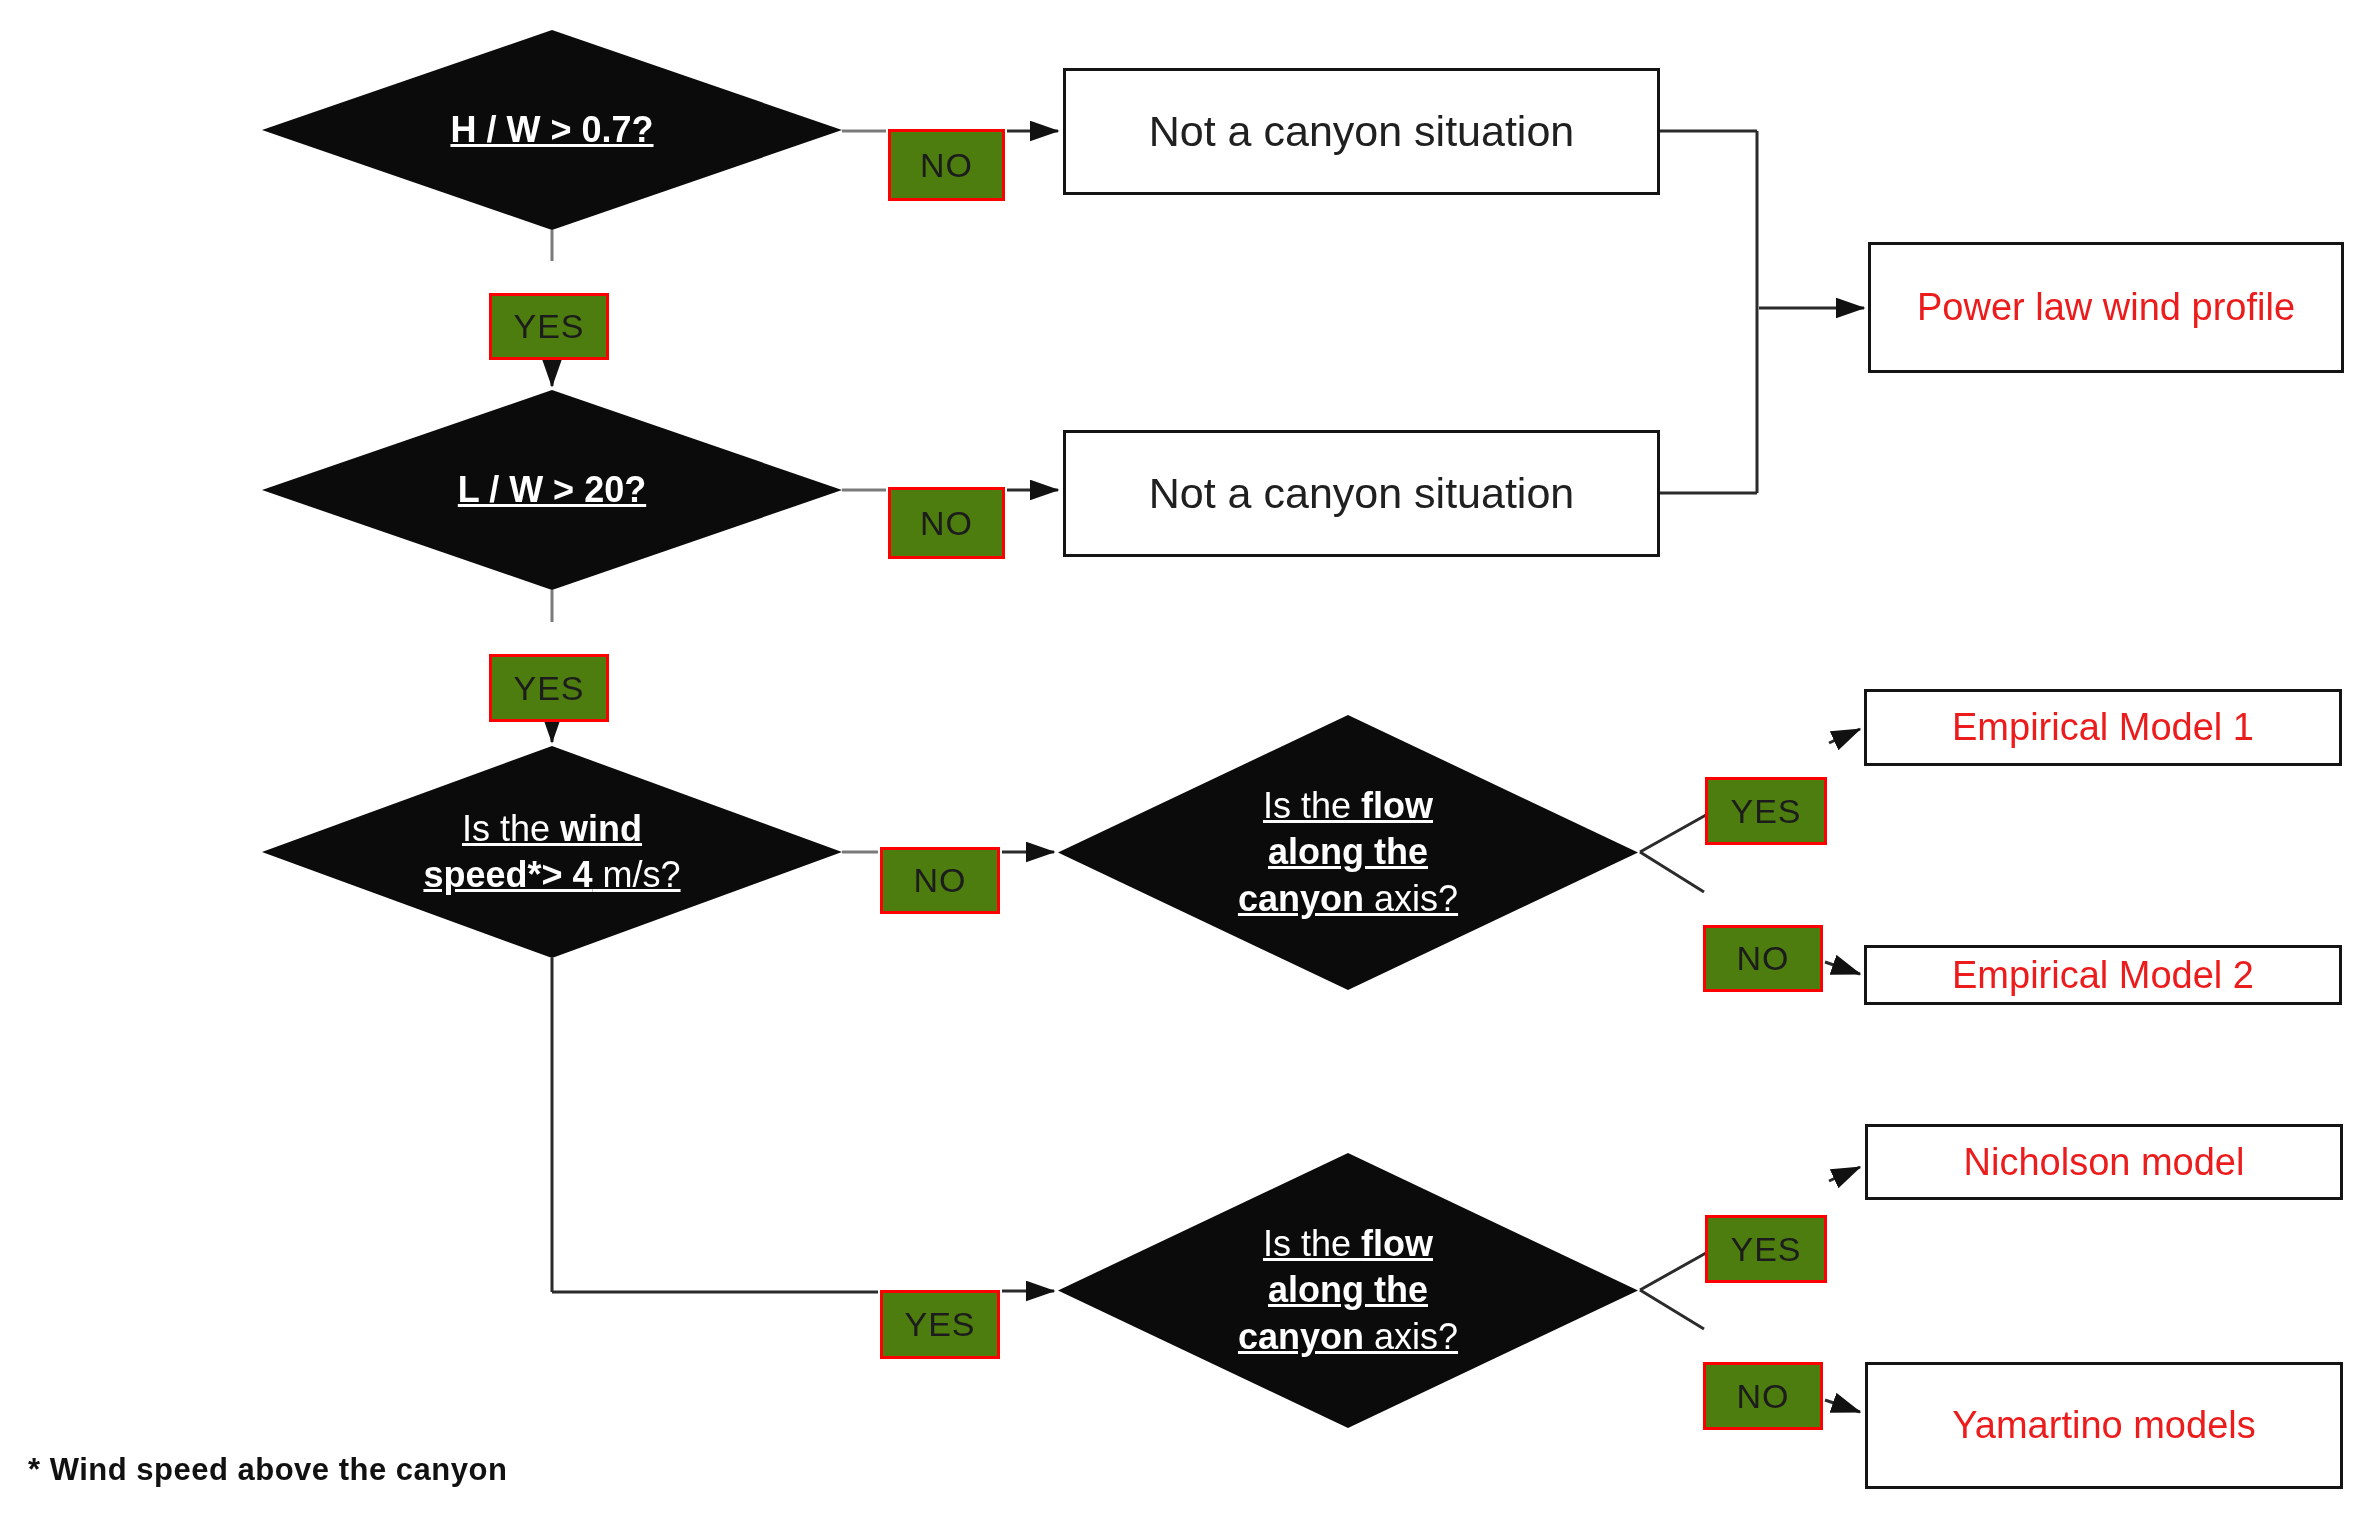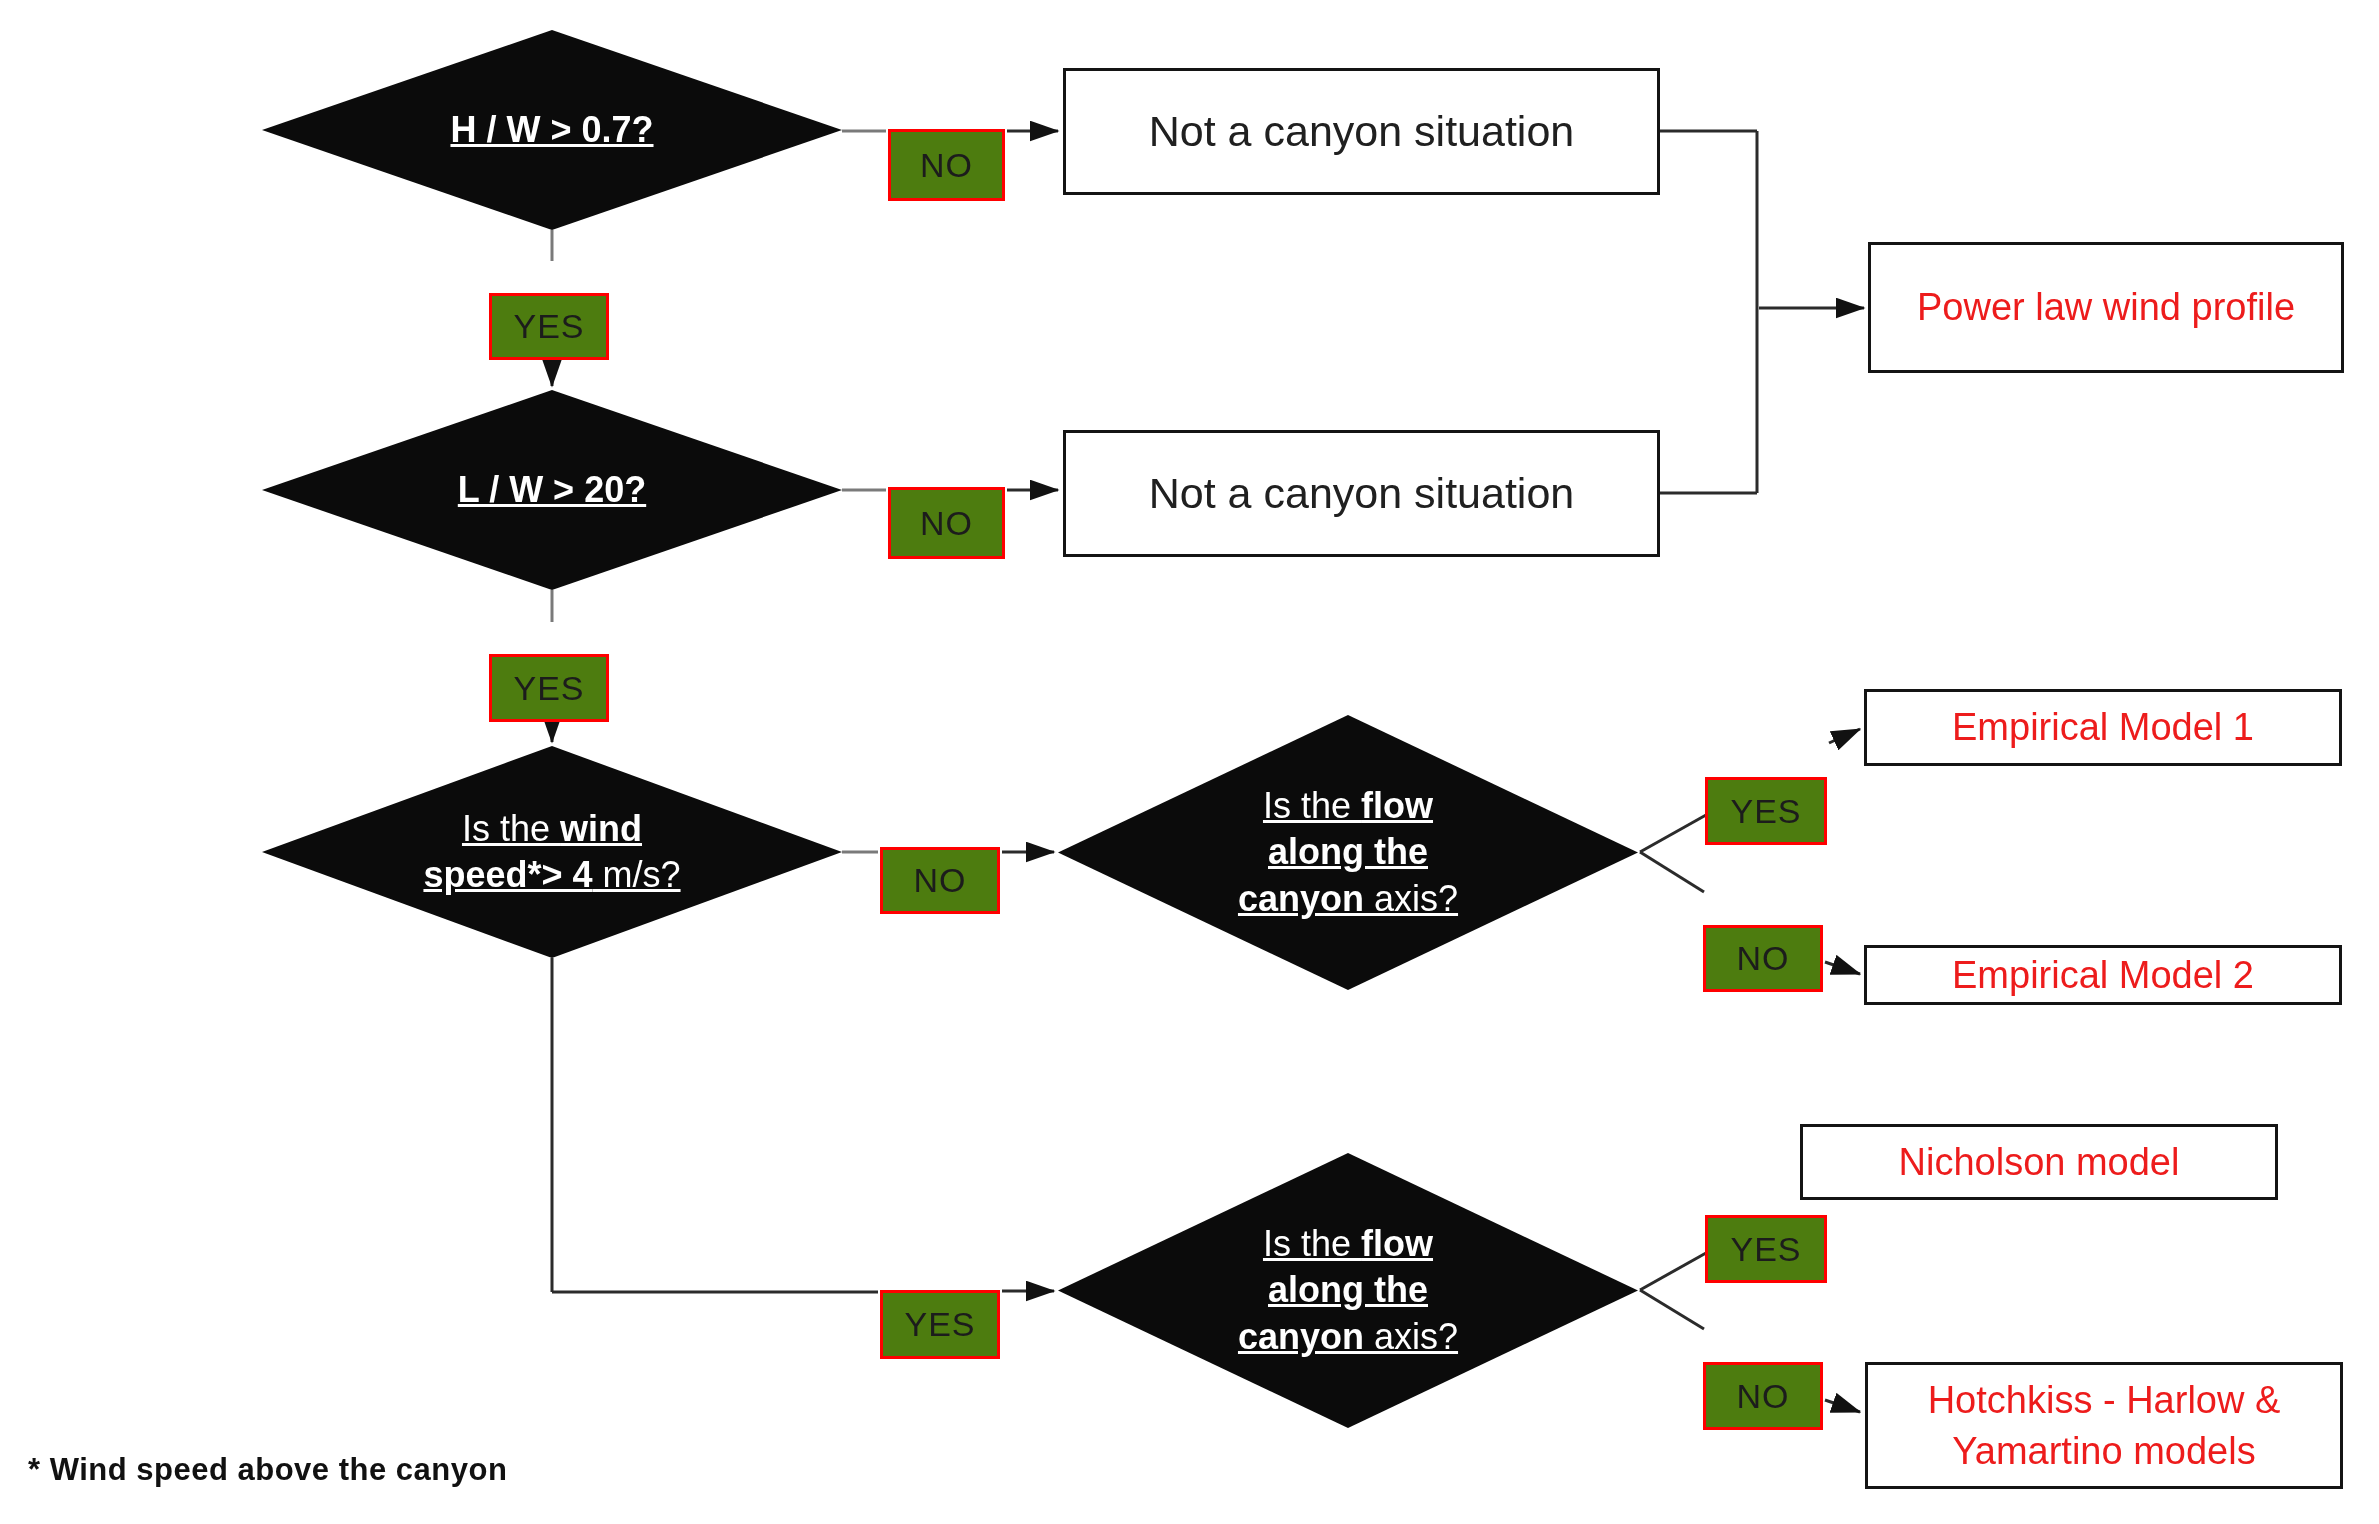--- a/index.html
+++ b/index.html
@@ -124,27 +124,26 @@
   </div>
 
   <div class="node resultbox" style="left:1864px;top:682px;width:478px;height:77px;margin-top:7px;">
     <span>Empirical Model 1</span>
   </div>
 
   <div class="node resultbox" style="left:1864px;top:945px;width:478px;height:60px;">
     <span>Empirical Model 2</span>
   </div>
 
-  <div class="node resultbox" style="left:1800px;top:1124px;width:478px;height:76px;justify-content:center;">
+  <div class="node resultbox" style="left:1865px;top:1124px;width:478px;height:76px;justify-content:center;">
     <span>Nicholson model</span>
   </div>
 
   <div class="node resultbox" style="left:1865px;top:1362px;width:478px;height:127px;">
     <div>
-      <div>Hotchkiss - Harlow &amp;</div>
       <div>Yamartino models</div>
     </div>
   </div>
 
   <div class="node ynbox" style="left:888px;top:97px;width:117px;height:72px;">
     <span>NO</span>
   </div>
 
   <div class="node ynbox" style="left:489px;top:261px;width:120px;height:67px;">
     <span>YES</span>

